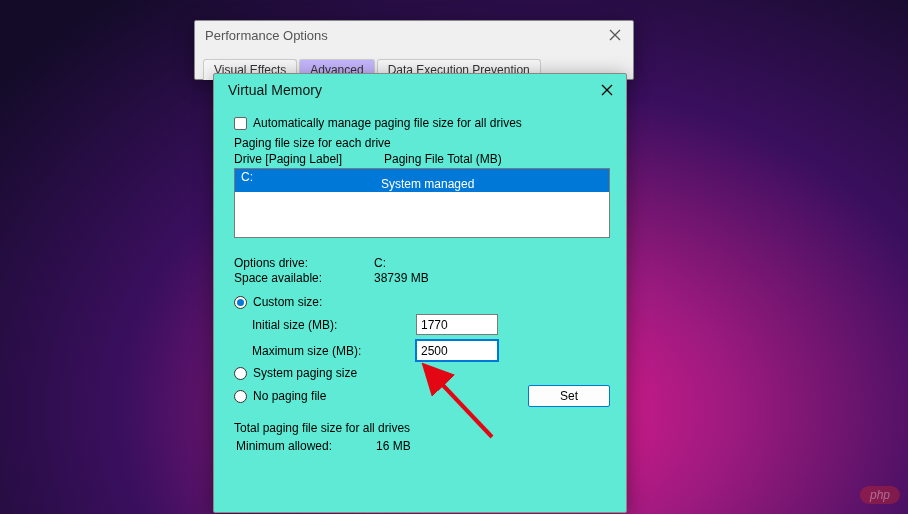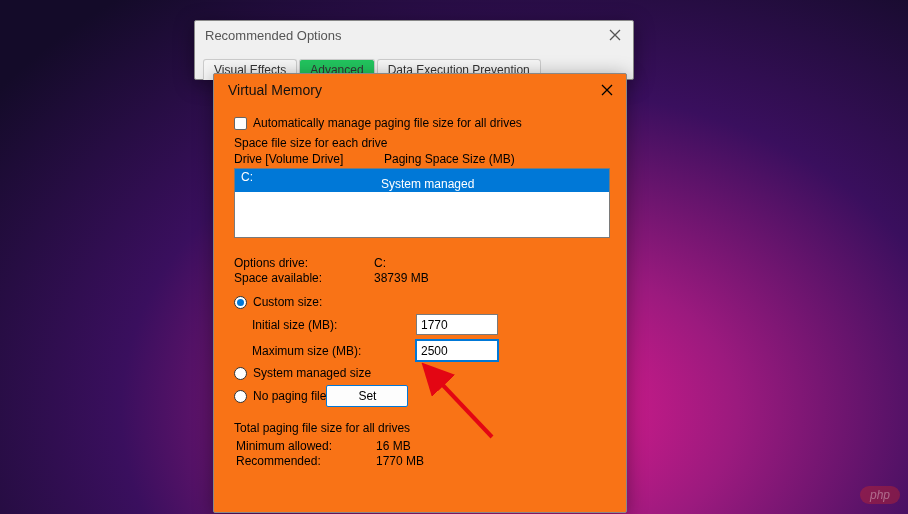--- a/index.html
+++ b/index.html
@@ -16,23 +16,23 @@
     box-shadow: 0 4px 20px rgba(0,0,0,0.4);
   }
   .perf-window { left: 194px; top: 20px; width: 440px; height: 60px; background: #f0f0f0; }
   .perf-title {
     display: flex; justify-content: space-between; align-items: center;
     padding: 6px 10px; color: #555; font-size: 13px;
   }
   .perf-close { width: 16px; height: 16px; color: #555; cursor: default; }
   .tabs { display: flex; gap: 2px; padding: 0 8px; margin-top: 10px; }
   .tab { padding: 3px 10px; font-size: 12px; color: #333; border: 1px solid #ccc; border-bottom: none; background: #f6f6f6; border-radius: 3px 3px 0 0; }
-  .tab.active { background: #22c55e; }
-
-  .vm-window { left: 213px; top: 73px; width: 414px; height: 440px; background: #f97316; }
+  .tab.active { background: #c4b5fd; }
+
+  .vm-window { left: 213px; top: 73px; width: 414px; height: 440px; background: #5eead4; }
   .vm-titlebar {
     display: flex; justify-content: space-between; align-items: center;
     padding: 8px 12px 6px 14px; font-size: 14px; color: #111;
   }
   .vm-close { width: 14px; height: 14px; cursor: pointer; }
   .vm-body { padding: 6px 16px 0 20px; font-size: 12px; color: #000; }
 
   .auto-row { display: flex; align-items: center; margin: 6px 0 6px 0; }
   .checkbox {
     width: 13px; height: 13px; border: 1px solid #666; border-radius: 2px;
@@ -95,21 +95,21 @@
     position: absolute; right: 8px; bottom: 10px;
     color: rgba(255,255,255,0.35); font-size: 12px; font-style: italic;
     background: rgba(200,40,40,0.4); padding: 2px 10px; border-radius: 10px;
   }
 </style>
 </head>
 <body>
 
 <div class="window perf-window">
   <div class="perf-title">
-    <span>Recommended Options</span>
+    <span>Performance Options</span>
     <span class="perf-close">
       <svg viewBox="0 0 16 16">
           <path d="M3 3 L13 13 M13 3 L3 13" stroke="#555" stroke-width="1.3" fill="none"></path>
         </svg>
     </span>
   </div>
   <div class="tabs">
     <div class="tab">Visual Effects</div>
     <div class="tab active">Advanced</div>
     <div class="tab">Data Execution Prevention</div>
@@ -126,24 +126,24 @@
     </span>
   </div>
 
   <div class="vm-body">
     <div class="auto-row">
       <span class="checkbox"></span>
       <span>Automatically manage paging file size for all drives</span>
     </div>
 
     <div class="group">
-      <div class="group-label">Space file size for each drive</div>
+      <div class="group-label">Paging file size for each drive</div>
       <div class="drive-header">
-        <div class="dh-left">Drive  [Volume Drive]</div>
-        <div>Paging Space Size (MB)</div>
+        <div class="dh-left">Drive  [Paging Label]</div>
+        <div>Paging File Total (MB)</div>
       </div>
       <div class="drive-list">
         <div class="drive-row">
           <div class="dr-left">C:</div>
           <div class="dr-right">System managed</div>
         </div>
       </div>
     </div>
 
     <div class="info-block">
@@ -167,41 +167,37 @@
           <div class="size-label">Initial size (MB):</div>
           <input class="size-input" value="1770" style="">
         </div>
         <div class="size-row">
           <div class="size-label">Maximum size (MB):</div>
           <input class="size-input focus" value="2500" style="">
         </div>
       </div>
       <div class="radio-row">
         <span class="radio"></span>
-        <span>System managed size</span>
-      </div>
-      <div class="radio-row" style="justify-content: flex-start;">
+        <span>System paging size</span>
+      </div>
+      <div class="radio-row" style="justify-content: space-between;">
         <div style="display:flex; align-items:center;">
           <span class="radio"></span>
           <span>No paging file</span>
         </div>
         <button class="btn">Set</button>
       </div>
     </div>
 
     <div class="total-block">
       <div>Total paging file size for all drives</div>
       <div class="total-rows">
         <div class="total-row">
           <div class="total-label">Minimum allowed:</div>
           <div>16 MB</div>
-        </div>
-        <div class="total-row">
-          <div class="total-label">Recommended:</div>
-          <div>1770 MB</div>
         </div>
       </div>
     </div>
   </div>
 </div>
 
 <div class="arrow">
   <svg width="80" height="80">
     <defs>
       <marker id="ah" markerWidth="8" markerHeight="8" refX="2" refY="4" orient="auto">

